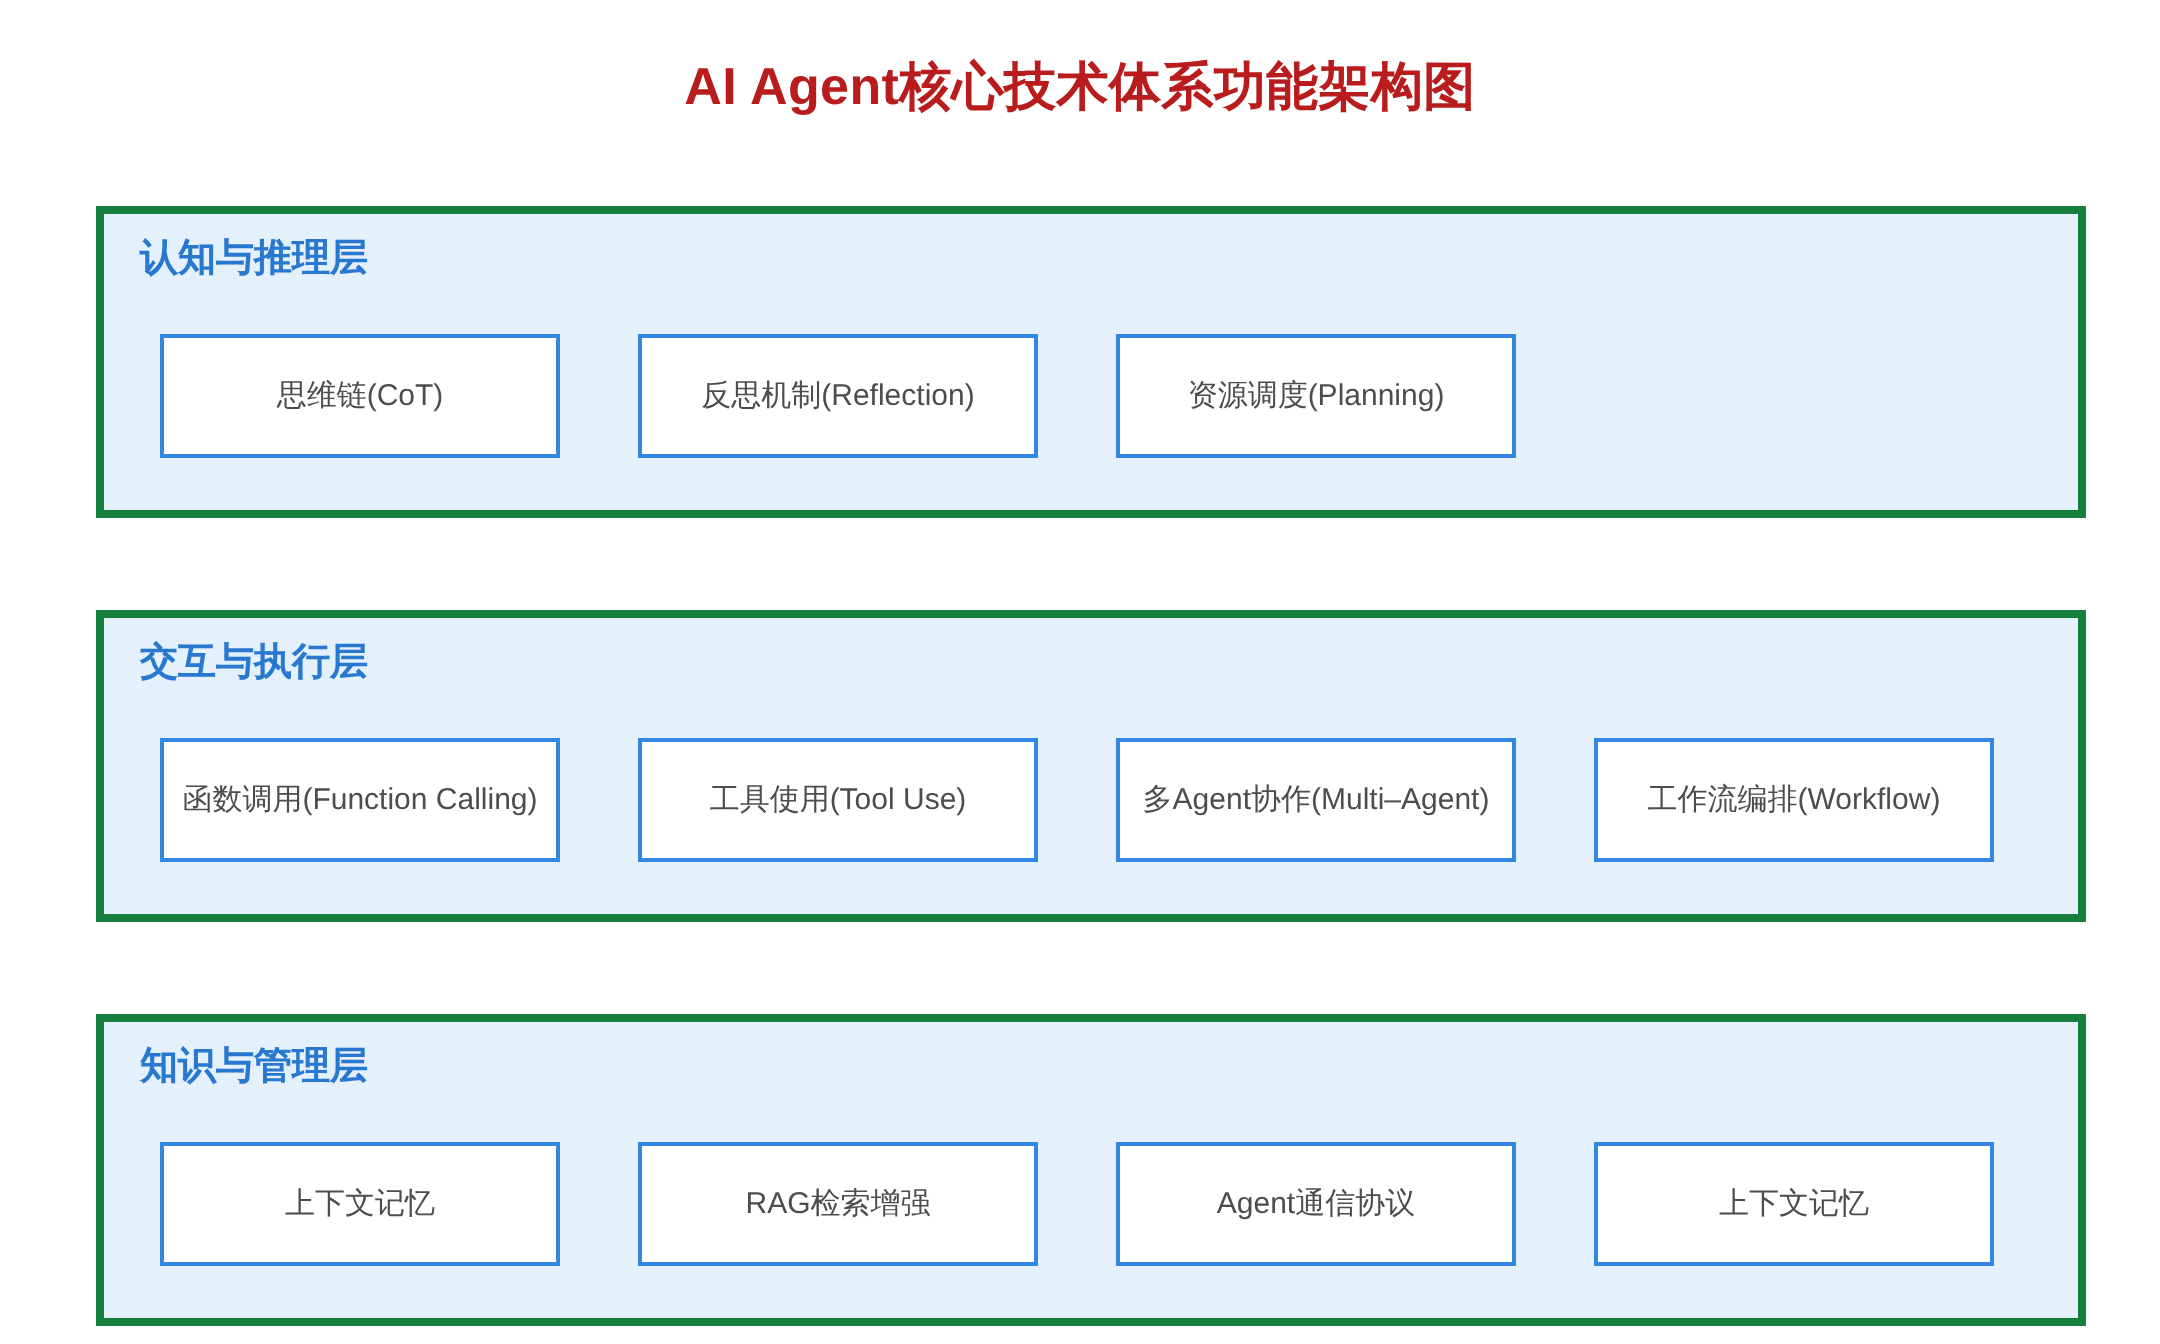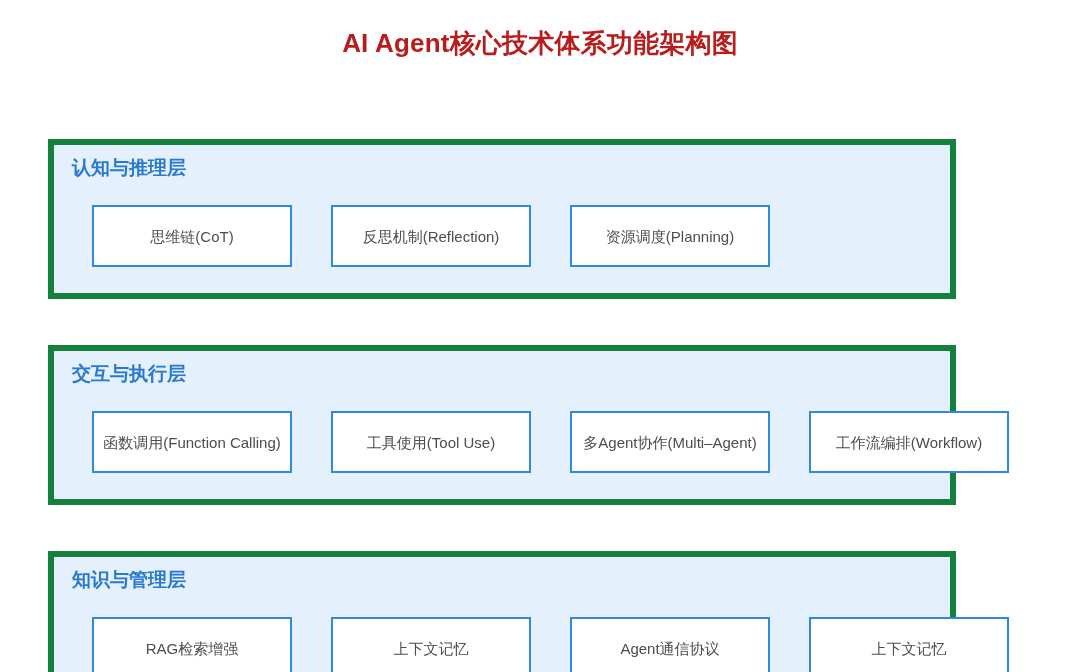--- a/index.html
+++ b/index.html
@@ -41,46 +41,45 @@
   
   .layers {
     position: absolute;
     top: 103px;
     left: 48px;
     width: 995px;
   }
 
   .layer-panel {
     box-sizing: border-box;
-    width: 908px;
+    width: 995px;
     background: #e4f0fc;
-    border: 6px solid #15803d;
+    border: 4px solid #15803d;
     position: relative;
     margin-bottom: 46px;
-    margin-top: 36px;
   }
   .layer-panel:last-child {
     margin-bottom: 0;
   }
 
   .layer-title {
     position: absolute;
     top: 10px;
     left: 18px;
     font-size: 19px;
     font-weight: bold;
     color: #2878d0;
     line-height: 26px;
     white-space: nowrap;
   }
 
   .layer-boxes {
     display: flex;
     flex-direction: row;
-    padding: 60px 38px 26px 38px;
+    padding: 60px 38px 26px 28px;
     box-sizing: border-box;
     gap: 39px;
   }
 
   .node-box {
     box-sizing: border-box;
     width: 200px;
     height: 62px;
     background: #ffffff;
     border: 2px solid #3287e0;
@@ -143,24 +142,24 @@
         <div class="node-box">
           <span class="node-label">工作流编排(Workflow)</span>
         </div>
       </div>
     </div>
 
     <div class="layer-panel">
       <div class="layer-title">知识与管理层</div>
       <div class="layer-boxes">
         <div class="node-box">
-          <span class="node-label">RAG检索增强</span>
+          <span class="node-label">上下文记忆</span>
         </div>
         <div class="node-box">
-          <span class="node-label">上下文记忆</span>
+          <span class="node-label">RAG检索增强</span>
         </div>
         <div class="node-box">
           <span class="node-label">Agent通信协议</span>
         </div>
         <div class="node-box">
           <span class="node-label">上下文记忆</span>
         </div>
       </div>
     </div>
 

